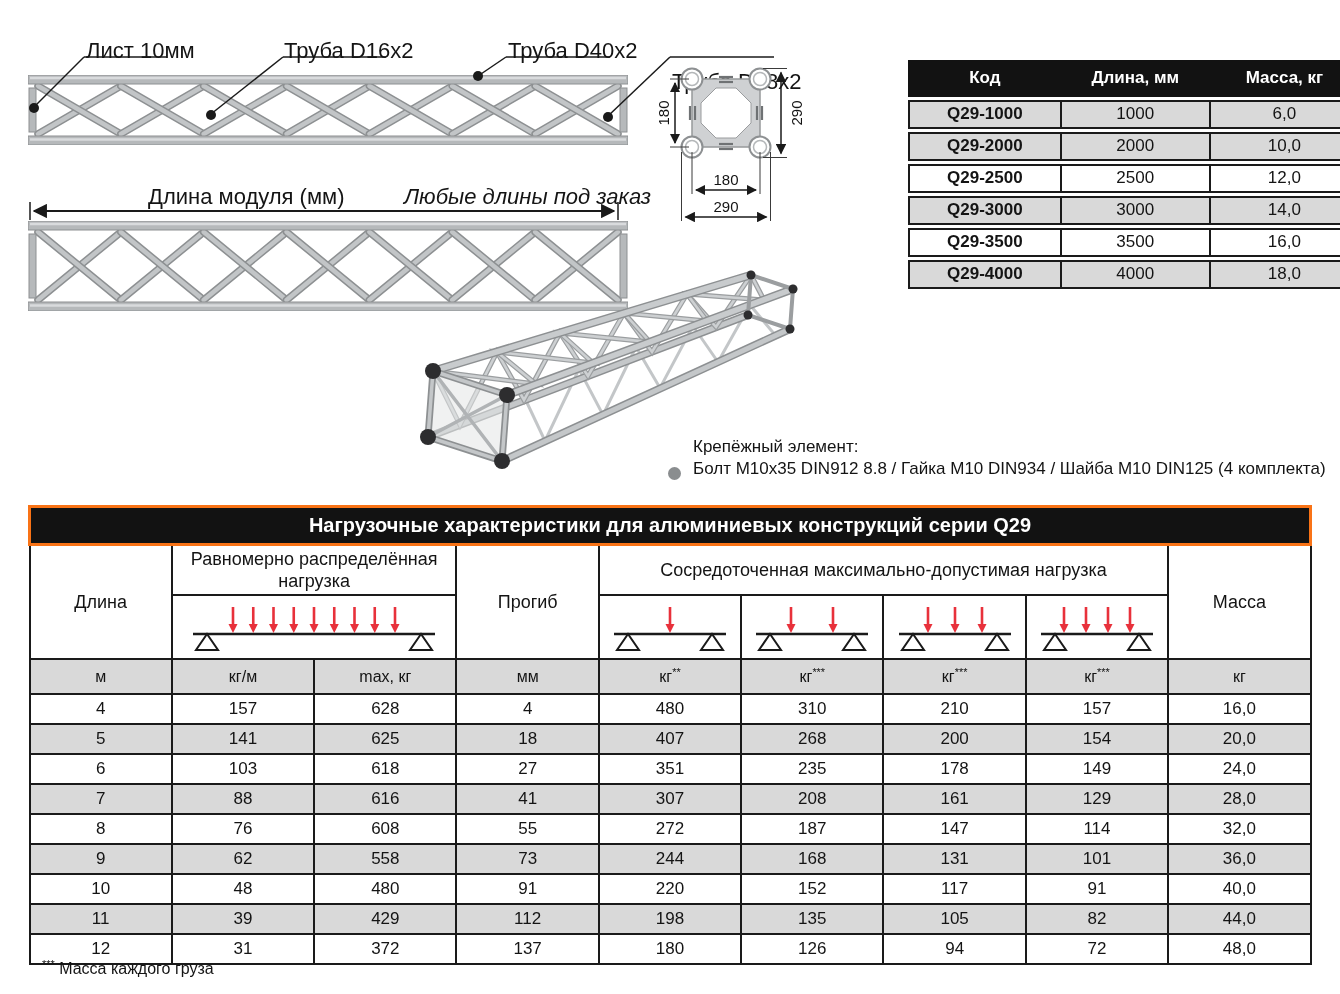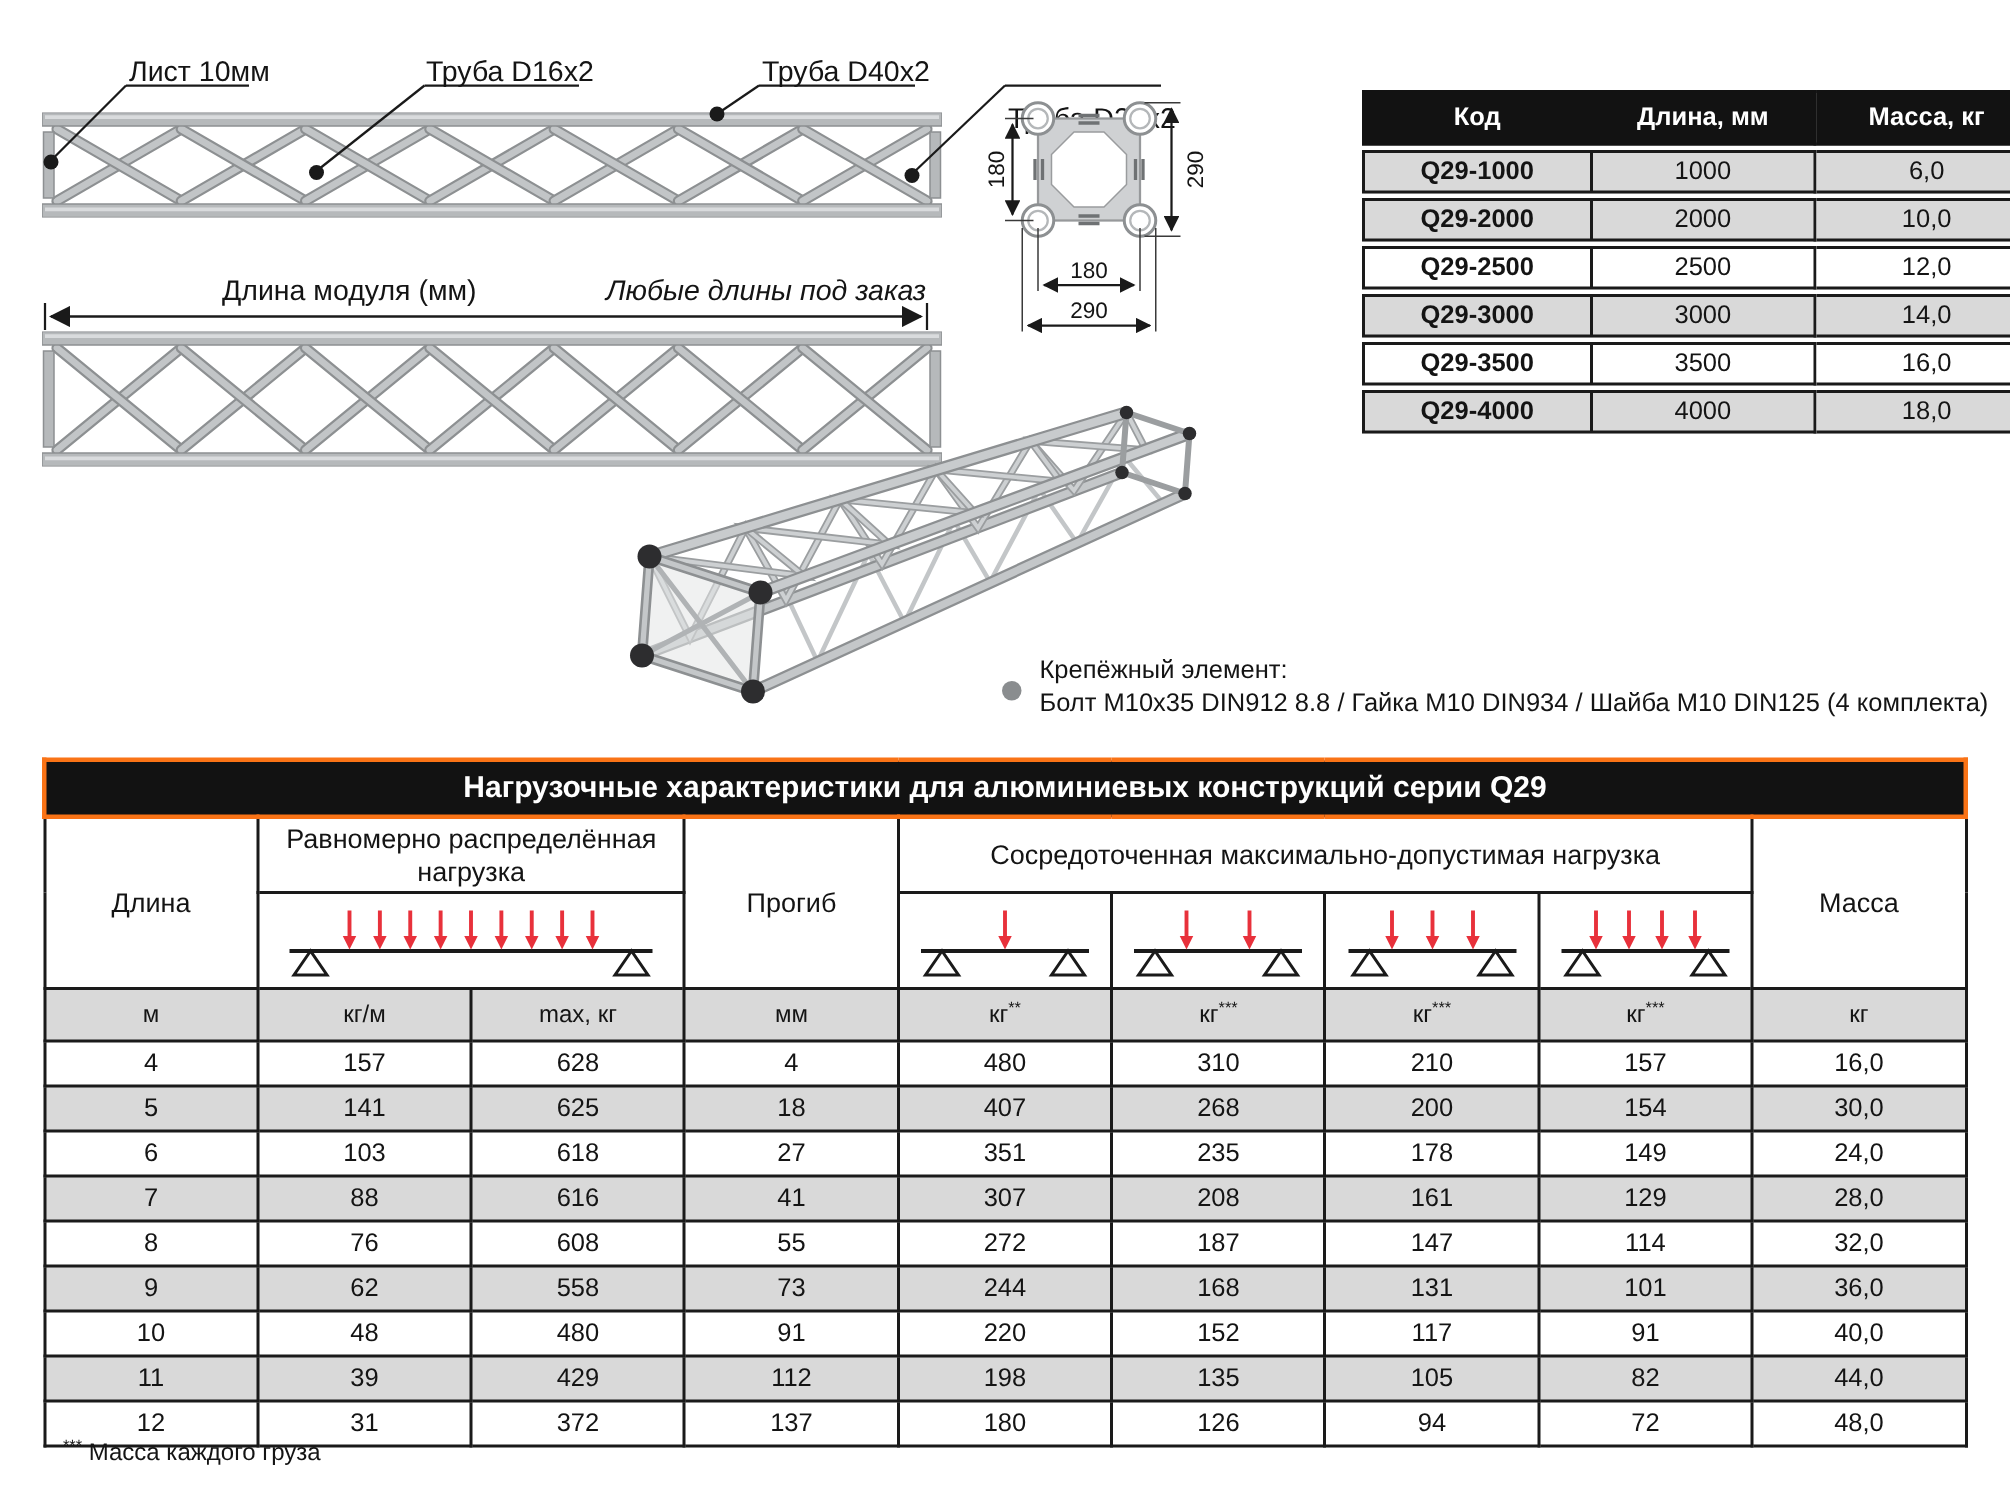--- a/index.html
+++ b/index.html
@@ -1,25 +1,25 @@
 <!DOCTYPE html>
 <html><head>
 <meta charset="utf-8">
 <style>
   html,body{margin:0;padding:0;background:#fff;}
   #page{position:relative;width:1340px;height:994px;background:#fff;overflow:hidden;
         font-family:"Liberation Sans","DejaVu Sans",sans-serif;color:#141414;}
   .abs{position:absolute;}
 
   
-  .draw-label{position:absolute;font-size:19px;white-space:nowrap;color:#141414;}
+  .draw-label{position:absolute;font-size:22px;white-space:nowrap;color:#141414;}
   .draw-label.italic{font-style:italic;}
 
   
-  .fastener{position:absolute;left:668px;top:436px;display:flex;align-items:center;font-size:17px;line-height:22px;}
+  .fastener{position:absolute;left:668px;top:436px;display:flex;align-items:flex-end;font-size:17px;line-height:22px;}
   .fastener .bullet{width:13px;height:13px;border-radius:50%;background:#8a8d8f;margin:4px 12px 0 0;flex:0 0 13px;}
 
   
   .spec-table{position:absolute;left:908px;top:57px;width:452px;border-collapse:separate;border-spacing:0 3px;}
   .spec-table th{background:#121212;color:#fff;font-size:17px;font-weight:bold;padding:6px 0 7px;border:2px solid #121212;border-left:none;}
   .spec-table th:first-child{border-left:2px solid #121212;}
   .spec-table td{border:2px solid #1a1a1a;border-left:none;text-align:center;padding:2px 0 3px;background:#fff;font-size:17px;}
   .spec-table td:first-child{border-left:2px solid #1a1a1a;}
   .spec-table tr.alt td{background:#d9d9d9;}
   .spec-table td.code{font-weight:bold;}
@@ -415,21 +415,21 @@
         </tr>
         <tr class="alt">
           <td>5</td>
           <td>141</td>
           <td>625</td>
           <td>18</td>
           <td>407</td>
           <td>268</td>
           <td>200</td>
           <td>154</td>
-          <td>30,0</td>
+          <td>20,0</td>
         </tr>
         <tr>
           <td>6</td>
           <td>103</td>
           <td>618</td>
           <td>27</td>
           <td>351</td>
           <td>235</td>
           <td>178</td>
           <td>149</td>

